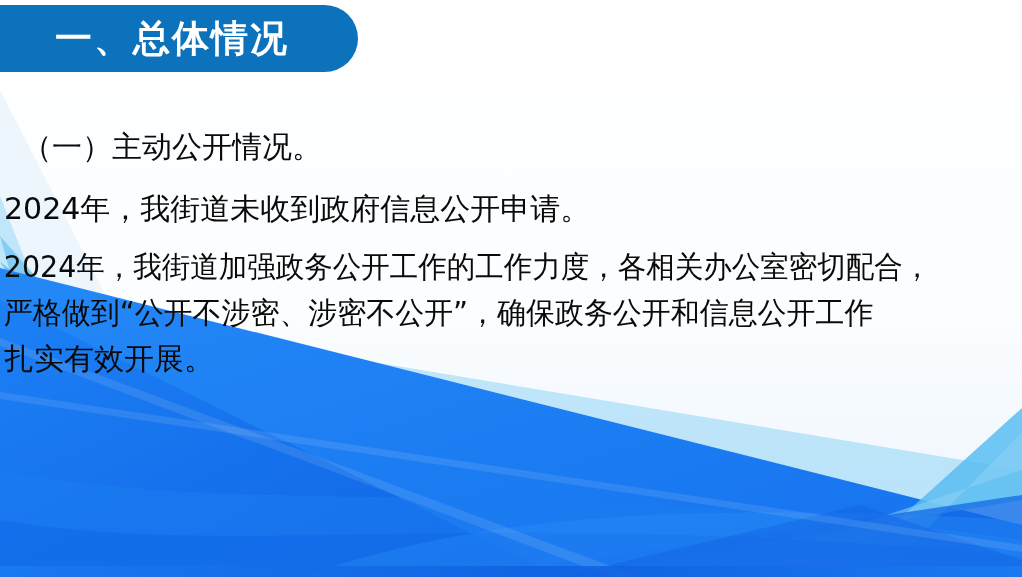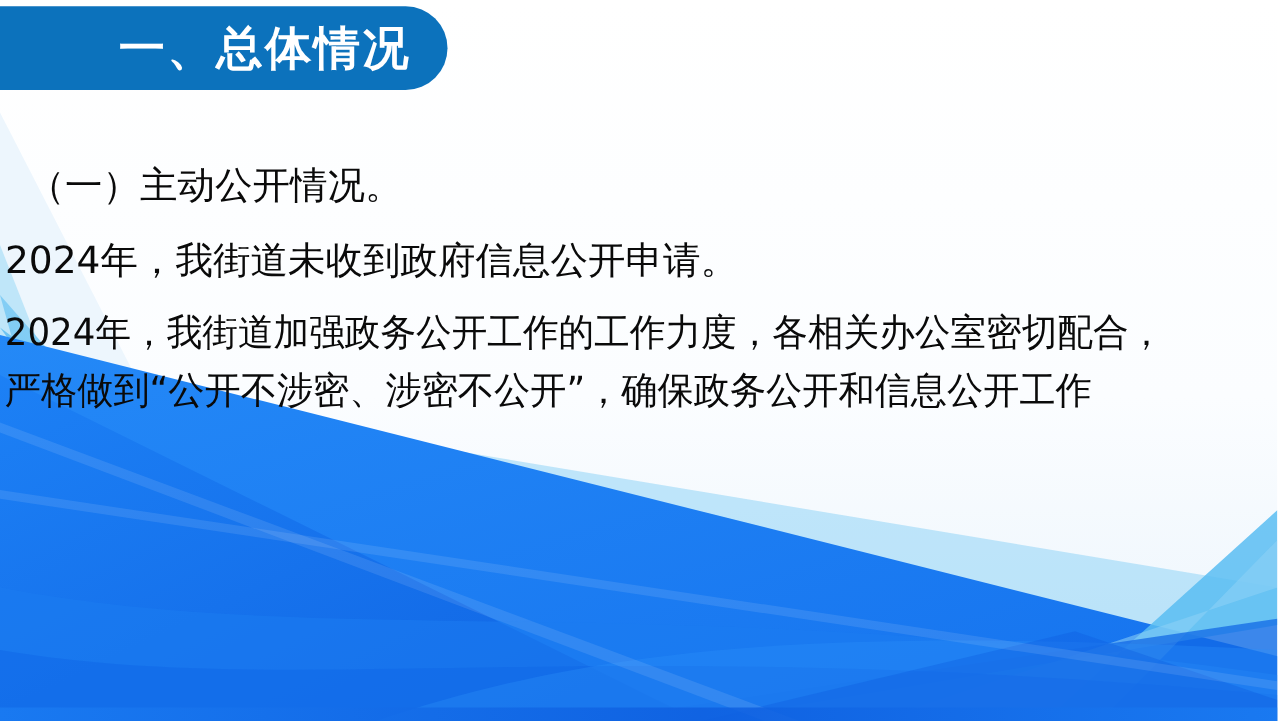--- a/index.html
+++ b/index.html
@@ -42,41 +42,41 @@
     top: 5px;
     width: 300px;
     height: 67px;
     line-height: 67px;
     color: #ffffff;
     font-size: 37px;
     font-weight: bold;
     letter-spacing: 2px;
     white-space: nowrap;
     z-index: 4;
-    margin-left: 40px;
   }
 
   
   #body {
     position: absolute;
     left: 0;
     top: 126px;
     width: 1022px;
     z-index: 3;
   }
   .line {
     color: #0a0a0a;
     font-size: 30px;
     line-height: 46px;
     white-space: nowrap;
     height: 46px;
   }
   .heading {
     padding-left: 22px;
     margin-bottom: 2px;
+    font-family: Liberation Mono, monospace;
   }
   .para {
     padding-left: 4px;
   }
   .gap { height: 12px; }
 
   
   .fit-full {
     transform: scaleX(0.965);
     transform-origin: left center;
@@ -159,15 +159,16 @@
     <div class="line heading">（一）主动公开情况。</div>
 
     <div class="gap"></div>
 
     <div class="line para">2024年，我街道未收到政府信息公开申请。</div>
 
     <div class="gap"></div>
 
     <div class="line para fit-tight">2024年，我街道加强政务公开工作的工作力度，各相关办公室密切配合，</div>
     <div class="line para fit-full">严格做到“公开不涉密、涉密不公开”，确保政务公开和信息公开工作</div>
+    <div class="line para">扎实有效开展。</div>
   </div>
 
 </div>
 
 </body></html>

